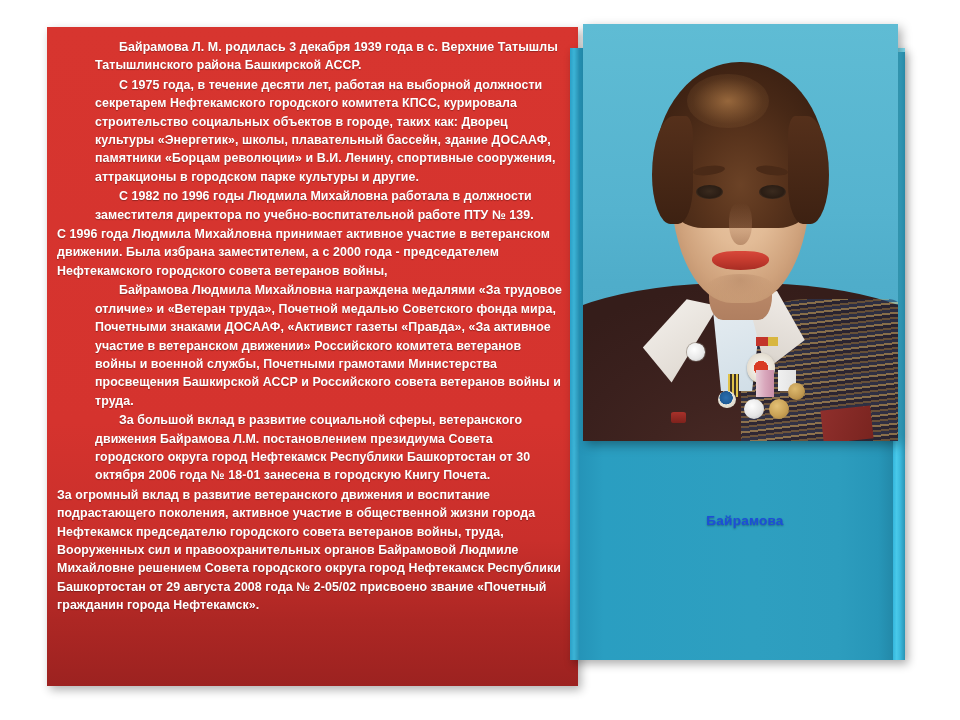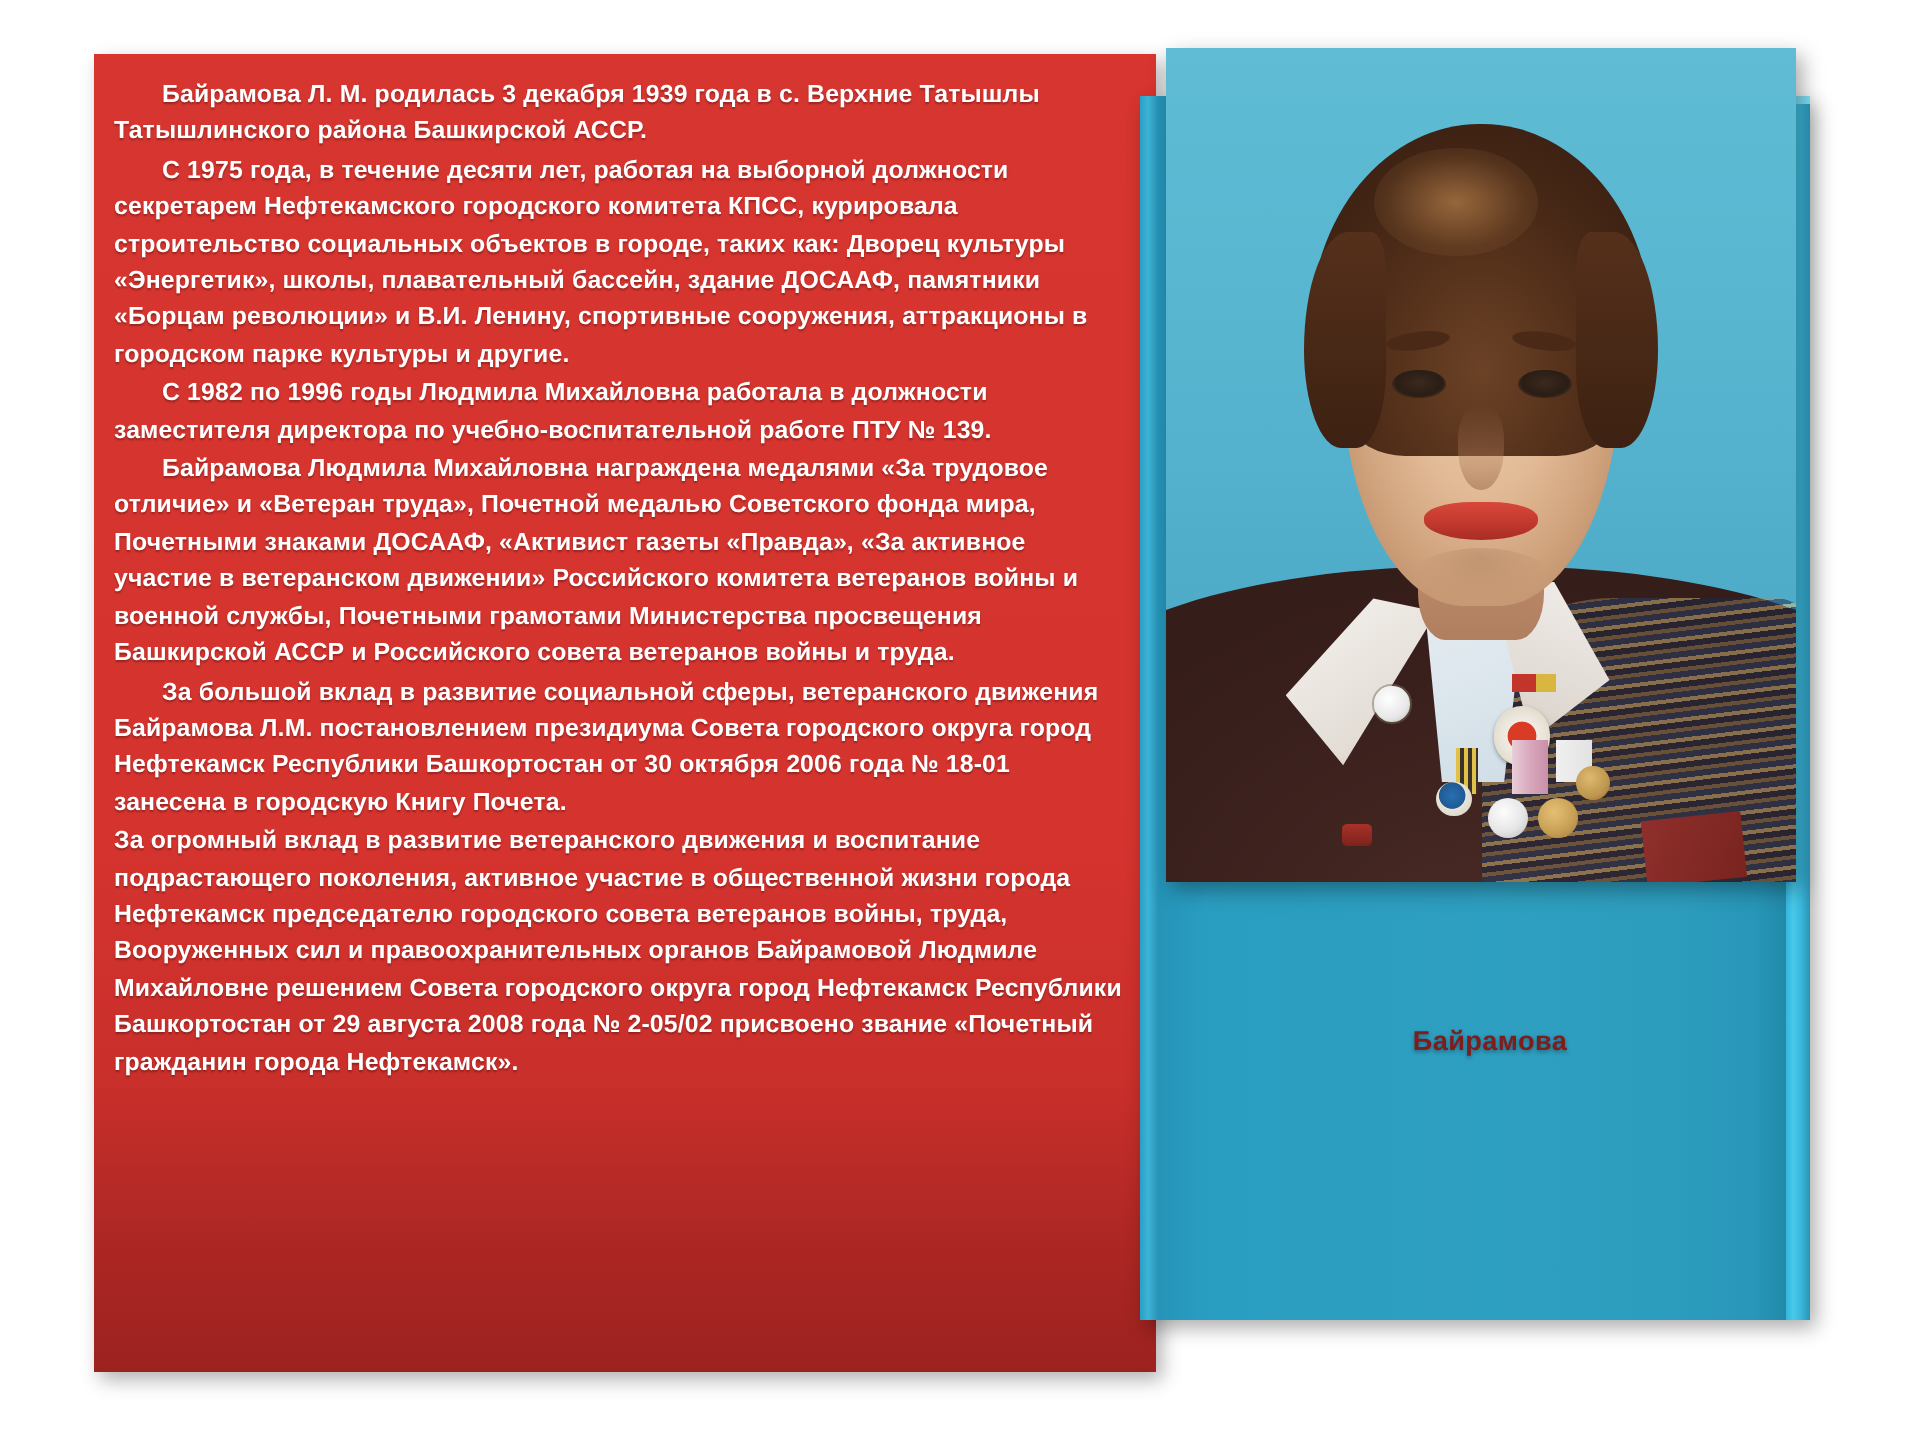--- a/index.html
+++ b/index.html
@@ -42,21 +42,21 @@
     color: #ffffff;
     font-size: 12.4px;
     line-height: 18.4px;
     font-weight: bold;
     letter-spacing: 0.08px;
     text-align: left;
     margin: 0 0 1px 0;
     text-shadow: 0 1px 1px rgba(0,0,0,0.30);
     -webkit-font-smoothing: antialiased;
   }
-  .para.indent { text-indent: 24px; }
+  .para.indent { text-indent: 24px; margin-left: 38px; }
   .para.noindent { text-indent: 0; }
 
   
   #teal-panel {
     position: absolute;
     left: 570px;
     top: 48px;
     width: 335px;
     height: 612px;
     background: linear-gradient(to right,
@@ -320,37 +320,38 @@
     transform: rotate(-6deg);
   }
 
   
   #caption {
     position: absolute;
     left: 600px;
     top: 505px;
     width: 290px;
     text-align: center;
-    color: #7f1d1d;
+    color: #1d4ed8;
     font-size: 13.6px;
     font-weight: bold;
     line-height: 32px;
     text-shadow: 0 1px 2px rgba(0,0,0,0.35);
     letter-spacing: 0.2px;
   }
   #caption .cap-line { display: block; }
 </style>
 </head>
 <body>
 
 <div id="red-panel">
   <div id="red-panel-inner">
     <p class="para indent">Байрамова Л. М. родилась 3 декабря 1939 года в с. Верхние Татышлы Татышлинского района Башкирской АССР.</p>
     <p class="para indent">С 1975 года, в течение десяти лет, работая на выборной должности секретарем Нефтекамского городского комитета КПСС, курировала строительство социальных объектов в городе, таких как: Дворец культуры «Энергетик», школы, плавательный бассейн, здание ДОСААФ, памятники «Борцам революции» и В.И. Ленину, спортивные сооружения, аттракционы в городском парке культуры и другие.</p>
     <p class="para indent">С 1982 по 1996 годы Людмила Михайловна работала в должности заместителя директора по учебно-воспитательной работе ПТУ № 139.</p>
+    <p class="para noindent">С 1996 года Людмила Михайловна принимает активное участие в ветеранском движении. Была избрана заместителем, а с 2000 года - председателем Нефтекамского городского совета ветеранов войны,</p>
     <p class="para indent">Байрамова Людмила Михайловна награждена медалями «За трудовое отличие» и «Ветеран труда», Почетной медалью Советского фонда мира, Почетными знаками ДОСААФ, «Активист газеты «Правда», «За активное участие в ветеранском движении» Российского комитета ветеранов войны и военной службы, Почетными грамотами Министерства просвещения Башкирской АССР и Российского совета ветеранов войны и труда.</p>
     <p class="para indent">За большой вклад в развитие социальной сферы, ветеранского движения Байрамова Л.М. постановлением президиума Совета городского округа город Нефтекамск Республики Башкортостан от 30 октября 2006 года № 18-01 занесена в городскую Книгу Почета.</p>
     <p class="para noindent">За огромный вклад в развитие ветеранского движения и воспитание подрастающего поколения, активное участие в общественной жизни города Нефтекамск председателю городского совета ветеранов войны, труда, Вооруженных сил и правоохранительных органов Байрамовой Людмиле Михайловне решением Совета городского округа город Нефтекамск Республики Башкортостан от 29 августа 2008 года № 2-05/02 присвоено звание «Почетный гражданин города Нефтекамск».</p>
   </div>
 </div>
 
 <div id="teal-panel">
   <div id="teal-left-edge"></div>
   <div id="teal-highlight">
     <div id="teal-highlight-cap"></div>

